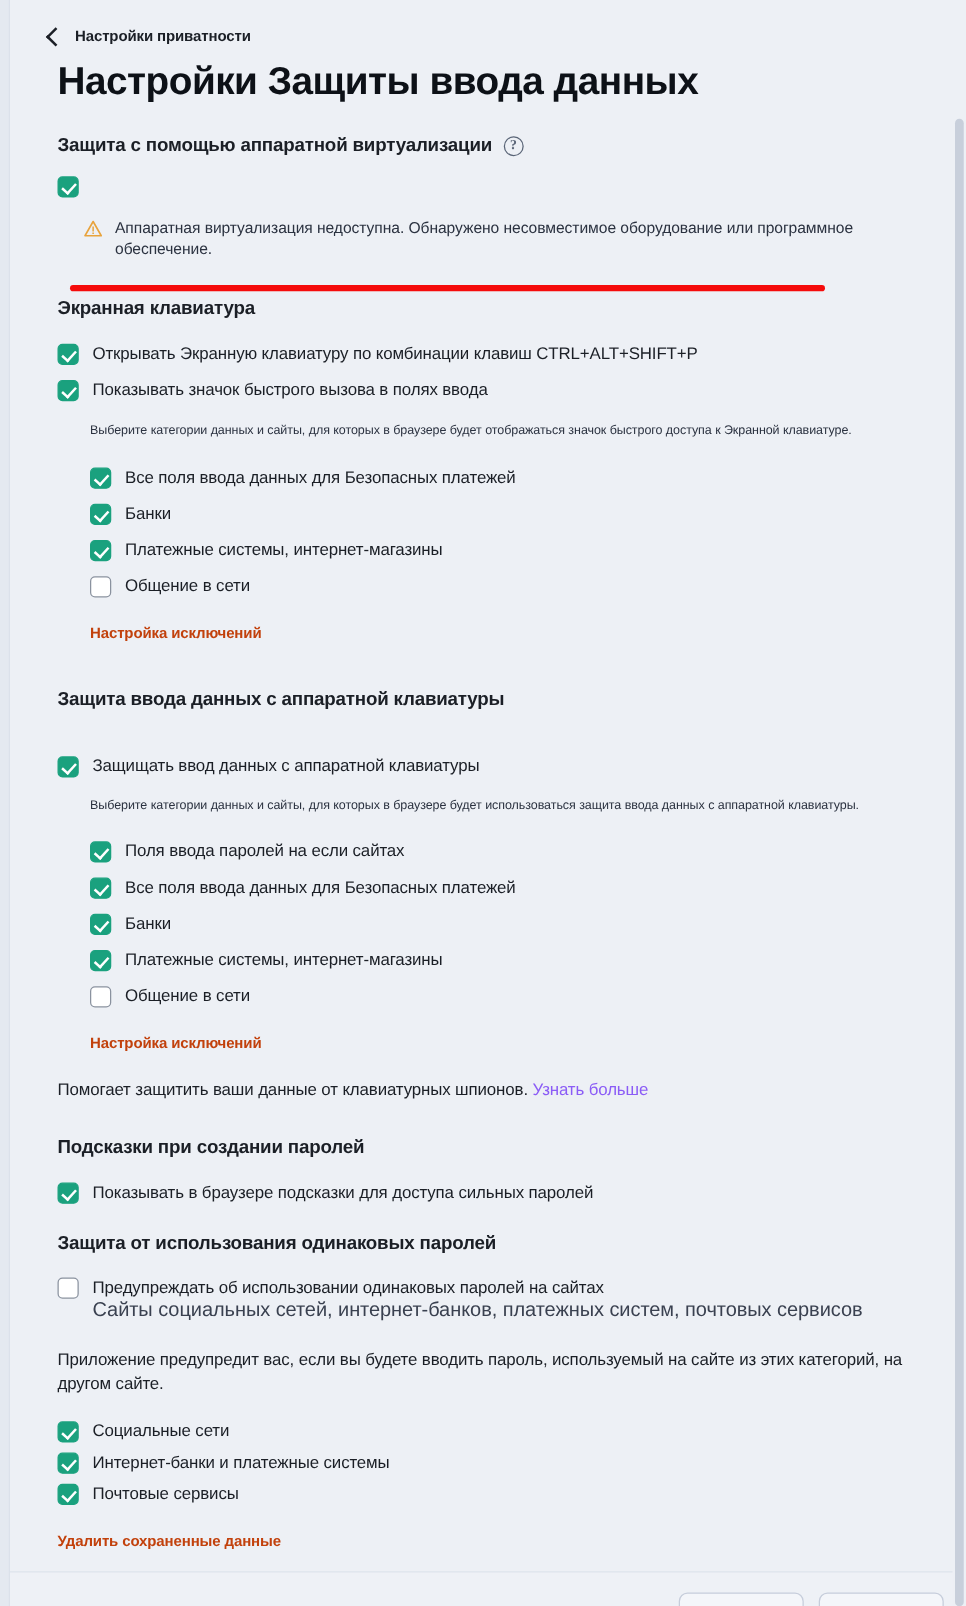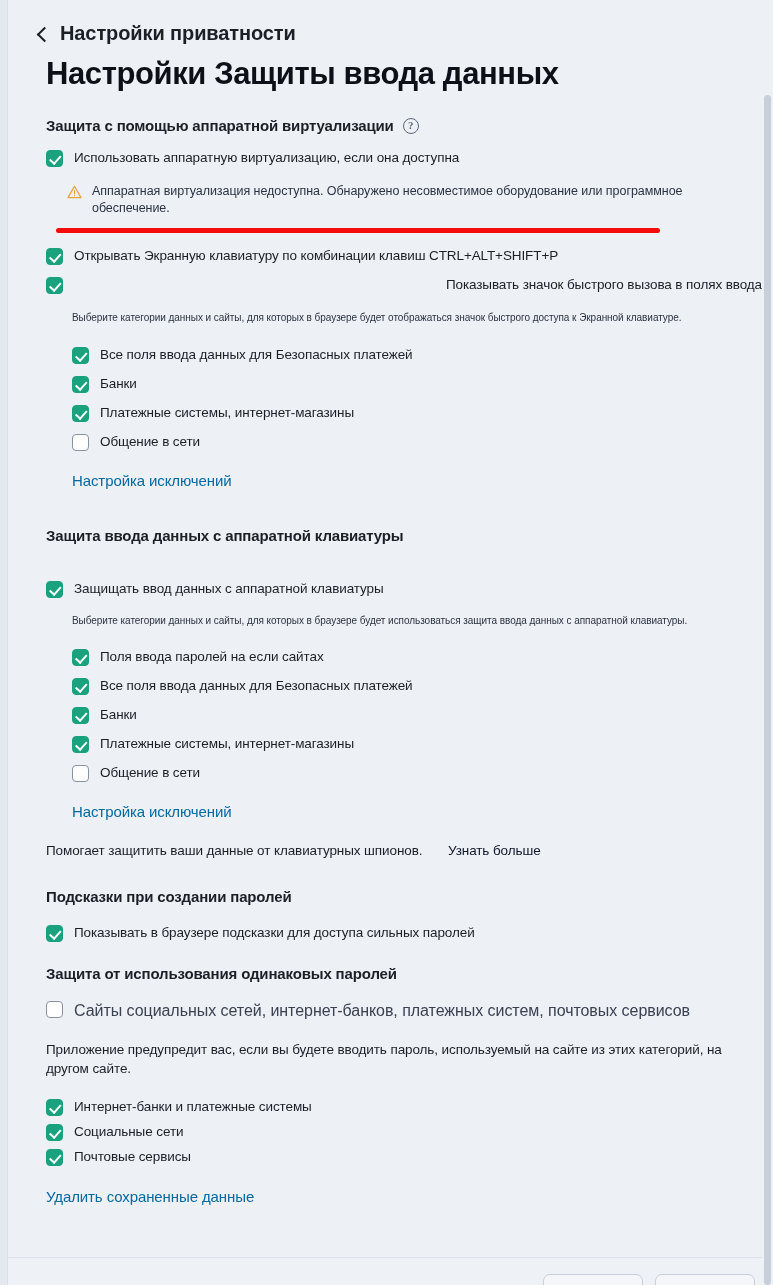--- a/index.html
+++ b/index.html
@@ -59,21 +59,21 @@
     cursor: pointer;
   }
   .chev-back {
     width: 11px; height: 11px;
     border-left: 2px solid #1b1f26;
     border-bottom: 2px solid #1b1f26;
     transform: rotate(45deg);
     margin-top: 1px;
   }
   .breadcrumb-label {
-    font-size: 20px;
+    font-size: 12px;
     font-weight: bold;
     letter-spacing: -0.1px;
     color: #1b1f26;
   }
 
   
   .page-title {
     margin: 12px 0 0 0;
     padding-left: 38px;
     font-size: 31px;
@@ -161,29 +161,28 @@
     letter-spacing: -0.05px;
   }
   .body-text {
     font-size: 13.5px;
     color: #1b1f26;
     line-height: 19px;
     letter-spacing: -0.1px;
   }
 
   .link {
-    color: #0f172a;
+    color: #8b5cf6;
     cursor: pointer;
     text-decoration: none;
-    margin-left: 22px;
   }
   .link-strong {
-    color: #0369a1;
-    font-weight: normal;
-    font-size: 15px;
+    color: #c2410c;
+    font-weight: bold;
+    font-size: 12px;
     cursor: pointer;
     letter-spacing: -0.1px;
   }
 
   
   .warn-row {
     display: flex;
     align-items: flex-start;
     gap: 10px;
   }
@@ -253,43 +252,43 @@
   <div class="content">
 
     <div class="indent1" style="margin-top:26px;">
       <div class="section-title">
         <span>Защита с помощью аппаратной виртуализации</span>
         <span class="help-icon">?</span>
       </div>
 
       <div class="cb-row" style="margin-top:15px;">
         <span class="cb on"></span>
-        <span class="cb-label">Использовать аппаратную виртуализацию, если она доступна</span>
       </div>
 
       <div class="warn-row indent2" style="margin-top:16px; padding-left:21px; max-width:640px;">
         <span class="warn-icon">
           <svg width="15" height="14" viewBox="0 0 15 14">
             <path d="M7.5 1.2 L14 12.6 L1 12.6 Z" fill="none" stroke="#e8a33d" stroke-width="1.3" stroke-linejoin="round"></path>
             <rect x="6.9" y="5.2" width="1.2" height="4" fill="#e8a33d"></rect>
             <rect x="6.9" y="10" width="1.2" height="1.2" fill="#e8a33d"></rect>
           </svg>
         </span>
         <span class="warn-text">Аппаратная виртуализация недоступна. Обнаружено несовместимое оборудование или программное обеспечение.</span>
       </div>
     </div>
 
     <div class="indent1" style="margin-top:30px;">
+      <div class="section-title">Экранная клавиатура</div>
 
       <div class="cb-row" style="margin-top:19px;">
         <span class="cb on"></span>
         <span class="cb-label">Открывать Экранную клавиатуру по комбинации клавиш CTRL+ALT+SHIFT+P</span>
       </div>
 
-      <div class="cb-row" style="margin-top:11px;justify-content:space-between;">
+      <div class="cb-row" style="margin-top:11px;">
         <span class="cb on"></span>
         <span class="cb-label">Показывать значок быстрого вызова в полях ввода</span>
       </div>
 
       <div class="desc" style="margin-top:16px; padding-left:26px; max-width:688px;">Выберите категории данных и сайты, для которых в браузере будет отображаться значок быстрого доступа к Экранной клавиатуре.</div>
 
       <div style="margin-top:20px; padding-left:26px;">
         <div class="cb-row" style="margin-bottom:11px;">
           <span class="cb on"></span>
           <span class="cb-label">Все поля ввода данных для Безопасных платежей</span>
@@ -358,34 +357,35 @@
         <span class="cb-label">Показывать в браузере подсказки для доступа сильных паролей</span>
       </div>
     </div>
 
     <div class="indent1" style="margin-top:23px;">
       <div class="section-title">Защита от использования одинаковых паролей</div>
 
       <div class="cb-row" style="margin-top:18px;">
         <span class="cb off"></span>
         <span>
+          <span class="cb-label" style="display:block;">Предупреждать об использовании одинаковых паролей на сайтах</span>
           <span class="cb-sub" style="display:block;">Сайты социальных сетей, интернет-банков, платежных систем, почтовых сервисов</span>
         </span>
       </div>
 
       <div class="body-text" style="margin-top:22px; max-width:690px;">Приложение предупредит вас, если вы будете вводить пароль, используемый на сайте из этих категорий, на другом сайте.</div>
 
       <div style="margin-top:20px;">
         <div class="cb-row" style="margin-bottom:7px;">
           <span class="cb on"></span>
+          <span class="cb-label">Социальные сети</span>
+        </div>
+        <div class="cb-row" style="margin-bottom:7px;">
+          <span class="cb on"></span>
           <span class="cb-label">Интернет-банки и платежные системы</span>
-        </div>
-        <div class="cb-row" style="margin-bottom:7px;">
-          <span class="cb on"></span>
-          <span class="cb-label">Социальные сети</span>
         </div>
         <div class="cb-row">
           <span class="cb on"></span>
           <span class="cb-label">Почтовые сервисы</span>
         </div>
       </div>
 
       <div class="link-strong" style="margin-top:22px;">Удалить сохраненные данные</div>
     </div>
 

